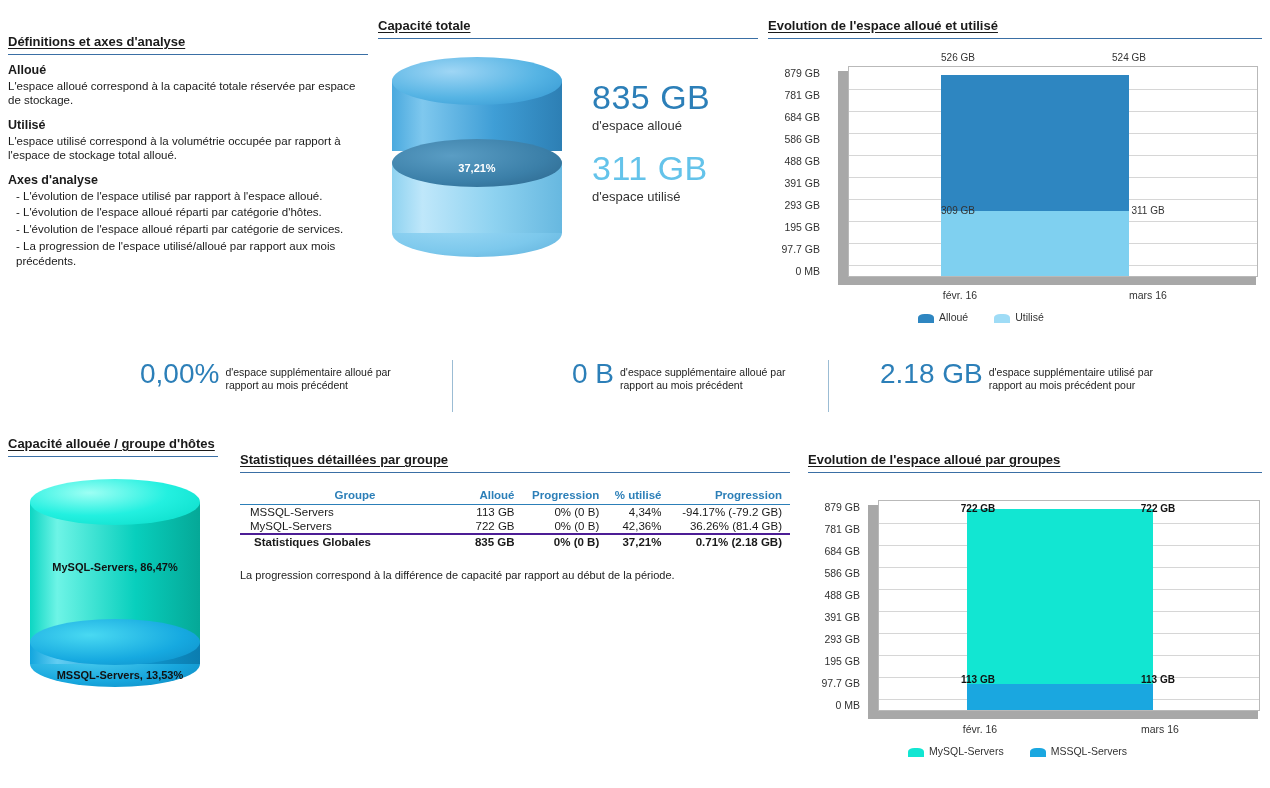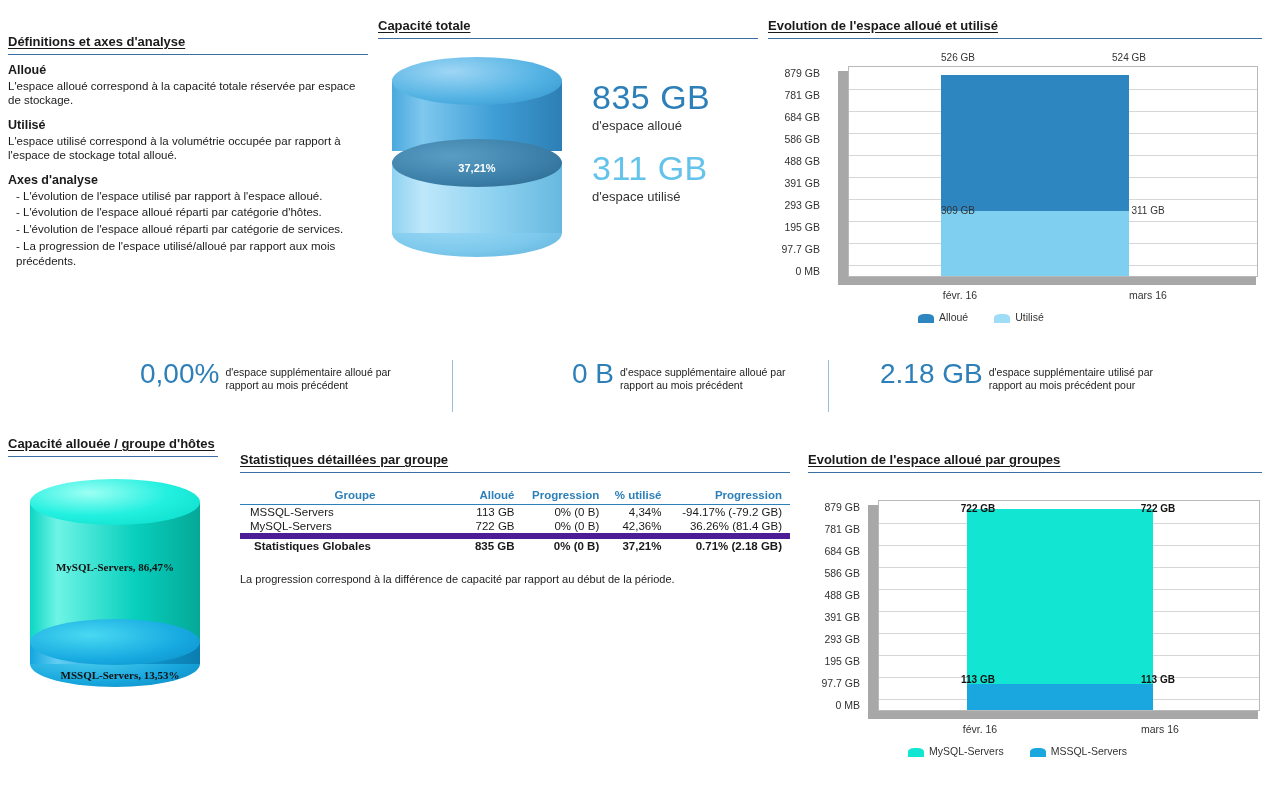--- a/index.html
+++ b/index.html
@@ -91,24 +91,24 @@
   #kpis{position:absolute;left:0;top:360px;width:1270px;height:60px;}
   .kpi{position:absolute;display:flex;align-items:flex-start;}
   .kpi .num{font-size:28px;color:#2c7fb8;letter-spacing:0px;line-height:1;}
   .kpi .txt{font-size:10.5px;color:#222;line-height:1.25;margin-left:6px;margin-top:6px;width:190px;}
   .kpi-div{position:absolute;top:0;width:1px;height:52px;background:#9bbcd4;}
   
   table{border-collapse:collapse;font-size:11.5px;margin-top:14px;width:100%;}
   th{color:#2c7fb8;font-weight:bold;border-bottom:1px solid #2c7fb8;padding:2px 8px 3px 2px;}
   td{padding:1px 8px 1px 2px;}
   th.r, td.r{text-align:right;}
-  tr.total td{font-weight:bold;border-top:6px solid #4c1d95;}
+  tr.total td{font-weight:bold;border-top:2px solid #4c1d95;}
   .note{font-size:11px;margin-top:20px;color:#222;}
   
-  .cyl2{position:relative;width:200px;height:205px;margin-top:22px;margin-left:14px;font-family:Liberation Serif, serif;}
+  .cyl2{position:relative;width:200px;height:205px;margin-top:22px;margin-left:14px;}
   .c2-top{position:absolute;left:8px;top:0;width:170px;height:46px;border-radius:50%;
     background:radial-gradient(ellipse at 35% 30%, #9dfff4 0%, #23f0e0 50%, #06d9c6 100%);z-index:5;}
   .c2-body{position:absolute;left:8px;top:23px;width:170px;height:140px;
     background:linear-gradient(to right,#0cd6c3 0%,#6ef4e6 16%,#08cfbd 62%,#05a897 100%);z-index:2;}
   .c2-mid{position:absolute;left:8px;top:140px;width:170px;height:46px;border-radius:50%;
     background:radial-gradient(ellipse at 35% 35%, #49d9f2 0%, #16a9e0 60%, #0d8bc4 100%);z-index:3;}
   .c2-low{position:absolute;left:8px;top:163px;width:170px;height:22px;
     background:linear-gradient(to right,#12a6de 0%,#62cdf2 16%,#0f9ad3 62%,#0b7db0 100%);z-index:2;}
   .c2-bot{position:absolute;left:8px;top:162px;width:170px;height:46px;border-radius:50%;
     background:radial-gradient(ellipse at 35% 35%, #4fd0f0 0%, #17a6dd 60%, #0d86be 100%);z-index:1;}

